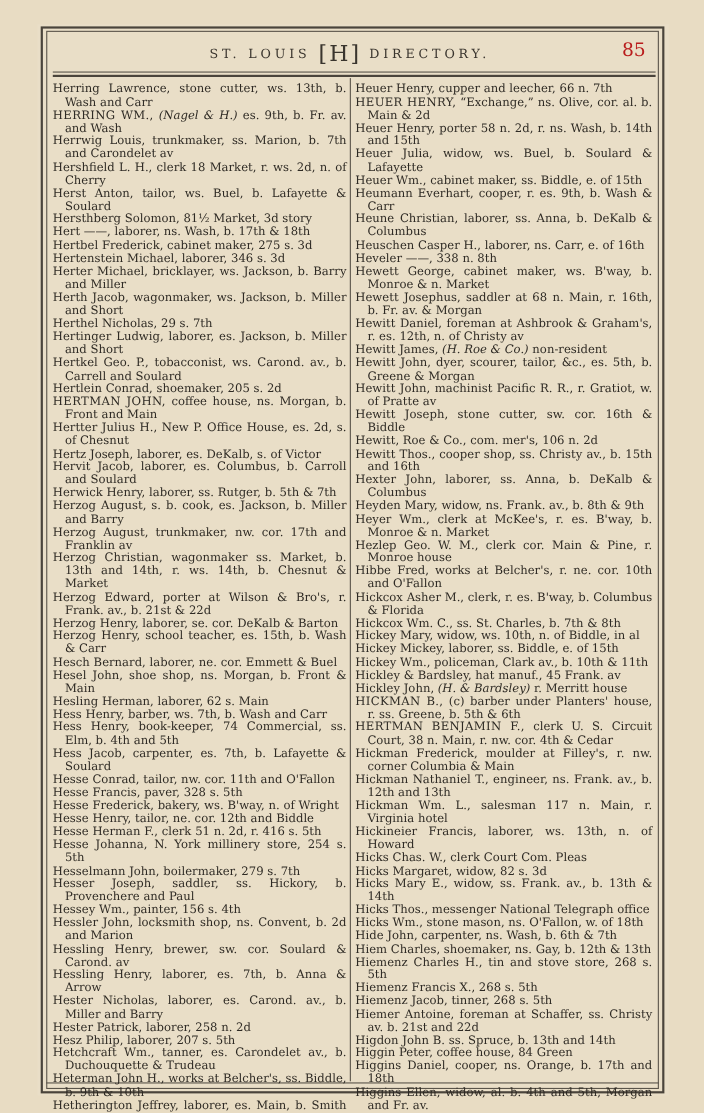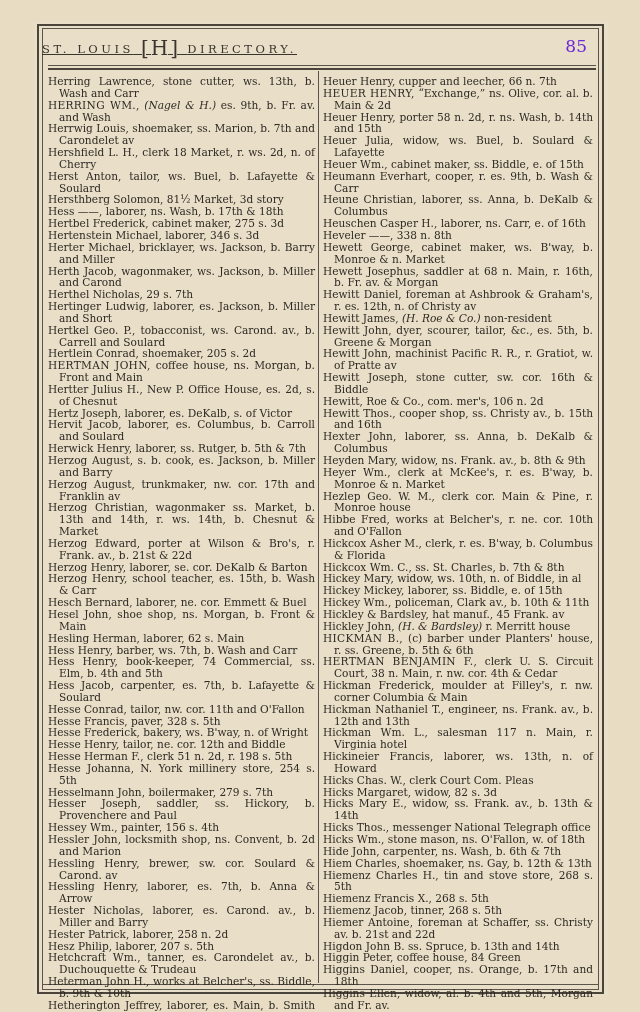--- a/index.html
+++ b/index.html
@@ -20,26 +20,26 @@
     border: 2px solid #4a443b; box-sizing: border-box;
   }
   .frame-inner {
     position: absolute; left: 42px; top: 28px; width: 557px; height: 962px;
     border: 1px solid #5a544a; box-sizing: border-box;
   }
   .header {
     position: absolute; left: 42px; top: 32px; width: 557px; height: 30px;
   }
   .title {
-    position: absolute; left: 0; right: 5px; top: 4px; text-align: left;
-    font-size: 11.5px; letter-spacing: 3.5px; color: #3a352e; text-decoration: underline;
+    position: absolute; left: 0; right: 5px; top: 4px; text-align: center;
+    font-size: 11.5px; letter-spacing: 3.5px; color: #3a352e;
   }
   .title .bracket-letter { font-size: 20px; letter-spacing: 2px; vertical-align: -2px; }
   .page-number {
-    position: absolute; right: 12px; top: 4px; font-size: 17px; color: #6d28d9;
+    position: absolute; right: 12px; top: 4px; font-size: 17px; color: #b91c1c;
   }
   .rule1 { position: absolute; left: 48px; top: 65px; width: 548px; height: 0; border-top: 1px solid #5a544a; }
   .rule2 { position: absolute; left: 48px; top: 68px; width: 548px; height: 0; border-top: 2px solid #4a443b; }
   .col-divider {
     position: absolute; left: 318px; top: 71px; width: 0; height: 912px;
     border-left: 1px solid #5a544a;
   }
   .bottom-rule { position: absolute; left: 42px; top: 984px; width: 557px; border-top: 1px solid #5a544a; }
   .column {
     position: absolute; top: 76px;
@@ -71,29 +71,29 @@
   <div class="page-number">85</div>
 </div>
 <div class="rule1"></div>
 <div class="rule2"></div>
 <div class="col-divider"></div>
 <div class="bottom-rule"></div>
 
 <div class="column col-left" id="col-left">
     <p class="entry"><span class="name">Herring Lawrence,</span><span> stone cutter, ws. 13th, b. Wash and Carr</span></p>
     <p class="entry"><span class="name caps">HERRING WM.,</span><span class="firm"> (Nagel &amp; H.)</span><span> es. 9th, b. Fr. av. and Wash</span></p>
-    <p class="entry"><span class="name">Herrwig Louis,</span><span> shoemaker, ss. Marion, b. 7th and Carondelet av</span></p>
+    <p class="entry"><span class="name">Herrwig Louis,</span><span> trunkmaker, ss. Marion, b. 7th and Carondelet av</span></p>
     <p class="entry"><span class="name">Hershfield L. H.,</span><span> clerk 18 Market, r. ws. 2d, n. of Cherry</span></p>
     <p class="entry"><span class="name">Herst Anton,</span><span> tailor, ws. Buel, b. Lafayette &amp; Soulard</span></p>
     <p class="entry"><span class="name">Hersthberg Solomon,</span><span> 81½ Market, 3d story</span></p>
-    <p class="entry"><span class="name">Hess ——,</span><span> laborer, ns. Wash, b. 17th &amp; 18th</span></p>
+    <p class="entry"><span class="name">Hert ——,</span><span> laborer, ns. Wash, b. 17th &amp; 18th</span></p>
     <p class="entry"><span class="name">Hertbel Frederick,</span><span> cabinet maker, 275 s. 3d</span></p>
     <p class="entry"><span class="name">Hertenstein Michael,</span><span> laborer, 346 s. 3d</span></p>
     <p class="entry"><span class="name">Herter Michael,</span><span> bricklayer, ws. Jackson, b. Barry and Miller</span></p>
-    <p class="entry"><span class="name">Herth Jacob,</span><span> wagonmaker, ws. Jackson, b. Miller and Carond</span></p>
+    <p class="entry"><span class="name">Herth Jacob,</span><span> wagonmaker, ws. Jackson, b. Miller and Short</span></p>
     <p class="entry"><span class="name">Herthel Nicholas,</span><span> 29 s. 7th</span></p>
     <p class="entry"><span class="name">Hertinger Ludwig,</span><span> laborer, es. Jackson, b. Miller and Short</span></p>
     <p class="entry"><span class="name">Hertkel Geo. P.,</span><span> tobacconist, ws. Carond. av., b. Carrell and Soulard</span></p>
     <p class="entry"><span class="name">Hertlein Conrad,</span><span> shoemaker, 205 s. 2d</span></p>
     <p class="entry"><span class="name caps">HERTMAN JOHN,</span><span> coffee house, ns. Morgan, b. Front and Main</span></p>
     <p class="entry"><span class="name">Hertter Julius H.,</span><span> New P. Office House, es. 2d, s. of Chesnut</span></p>
     <p class="entry"><span class="name">Hertz Joseph,</span><span> laborer, es. DeKalb, s. of Victor</span></p>
     <p class="entry"><span class="name">Hervit Jacob,</span><span> laborer, es. Columbus, b. Carroll and Soulard</span></p>
     <p class="entry"><span class="name">Herwick Henry,</span><span> laborer, ss. Rutger, b. 5th &amp; 7th</span></p>
     <p class="entry"><span class="name">Herzog August,</span><span> s. b. cook, es. Jackson, b. Miller and Barry</span></p>
@@ -105,21 +105,21 @@
     <p class="entry"><span class="name">Hesch Bernard,</span><span> laborer, ne. cor. Emmett &amp; Buel</span></p>
     <p class="entry"><span class="name">Hesel John,</span><span> shoe shop, ns. Morgan, b. Front &amp; Main</span></p>
     <p class="entry"><span class="name">Hesling Herman,</span><span> laborer, 62 s. Main</span></p>
     <p class="entry"><span class="name">Hess Henry,</span><span> barber, ws. 7th, b. Wash and Carr</span></p>
     <p class="entry"><span class="name">Hess Henry,</span><span> book-keeper, 74 Commercial, ss. Elm, b. 4th and 5th</span></p>
     <p class="entry"><span class="name">Hess Jacob,</span><span> carpenter, es. 7th, b. Lafayette &amp; Soulard</span></p>
     <p class="entry"><span class="name">Hesse Conrad,</span><span> tailor, nw. cor. 11th and O'Fallon</span></p>
     <p class="entry"><span class="name">Hesse Francis,</span><span> paver, 328 s. 5th</span></p>
     <p class="entry"><span class="name">Hesse Frederick,</span><span> bakery, ws. B'way, n. of Wright</span></p>
     <p class="entry"><span class="name">Hesse Henry,</span><span> tailor, ne. cor. 12th and Biddle</span></p>
-    <p class="entry"><span class="name">Hesse Herman F.,</span><span> clerk 51 n. 2d, r. 198 s. 5th</span></p>
+    <p class="entry"><span class="name">Hesse Herman F.,</span><span> clerk 51 n. 2d, r. 416 s. 5th</span></p>
     <p class="entry"><span class="name">Hesse Johanna,</span><span> N. York millinery store, 254 s. 5th</span></p>
     <p class="entry"><span class="name">Hesselmann John,</span><span> boilermaker, 279 s. 7th</span></p>
     <p class="entry"><span class="name">Hesser Joseph,</span><span> saddler, ss. Hickory, b. Provenchere and Paul</span></p>
     <p class="entry"><span class="name">Hessey Wm.,</span><span> painter, 156 s. 4th</span></p>
     <p class="entry"><span class="name">Hessler John,</span><span> locksmith shop, ns. Convent, b. 2d and Marion</span></p>
     <p class="entry"><span class="name">Hessling Henry,</span><span> brewer, sw. cor. Soulard &amp; Carond. av</span></p>
     <p class="entry"><span class="name">Hessling Henry,</span><span> laborer, es. 7th, b. Anna &amp; Arrow</span></p>
     <p class="entry"><span class="name">Hester Nicholas,</span><span> laborer, es. Carond. av., b. Miller and Barry</span></p>
     <p class="entry"><span class="name">Hester Patrick,</span><span> laborer, 258 n. 2d</span></p>
     <p class="entry"><span class="name">Hesz Philip,</span><span> laborer, 207 s. 5th</span></p>

